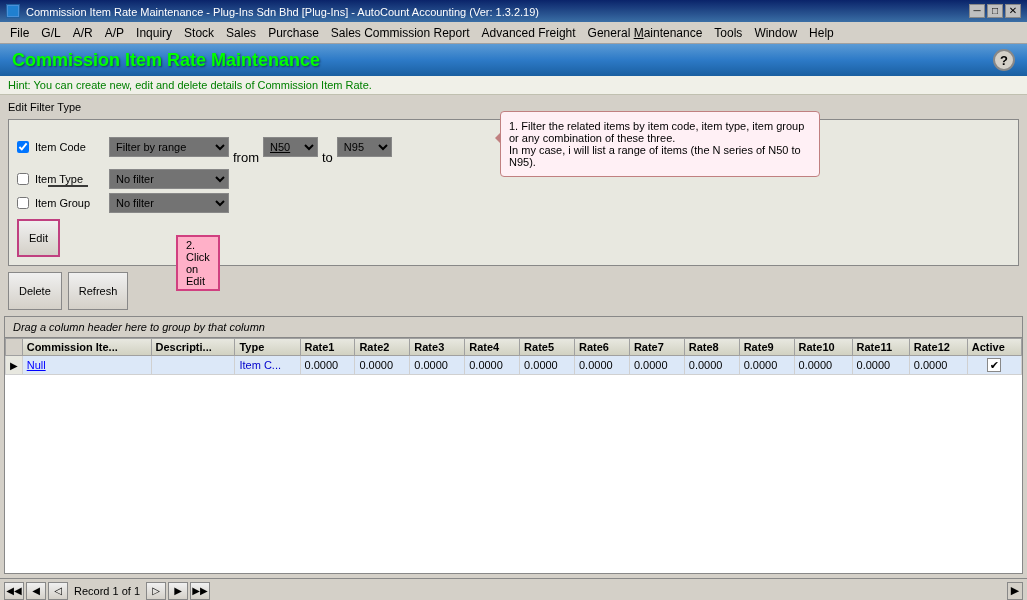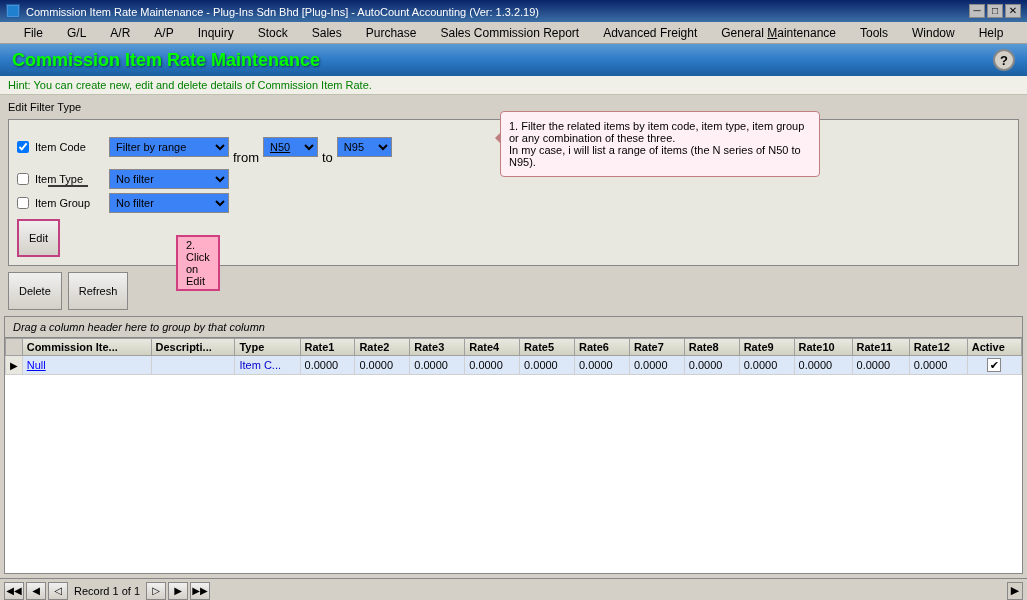--- a/index.html
+++ b/index.html
@@ -18,21 +18,21 @@
     .title-bar-left { display: flex; align-items: flex-end; gap: 6px; font-size: 11px; }
     .title-bar-icon { width: 14px; height: 14px; background: #4a90d9; border: 1px solid #2060a0; display: flex; align-items: center; justify-content: center; }
     .title-bar-controls { display: flex; gap: 2px; }
     .title-bar-btn {
       width: 16px; height: 14px; background: #c0c0c0; border: 1px solid #888; font-size: 10px; cursor: pointer;
       display: flex; align-items: center; justify-content: center; color: #000; line-height: 1;
     }
 
     
     .menu-bar {
-      background: #d4d0c8; border-bottom: 1px solid #a0a0a0; padding: 2px 4px; display: flex; gap: 12px; height: 22px; align-items: center; justify-content: center;
+      background: #d4d0c8; border-bottom: 1px solid #a0a0a0; padding: 2px 4px; display: flex; gap: 0; height: 22px; align-items: center;
     }
     .menu-item { padding: 2px 6px; font-size: 12px; cursor: pointer; color: #000; }
     .menu-item u { text-decoration: underline; }
 
     
     .main { background: #d4d0c8; padding: 0; height: calc(600px - 44px - 22px); display: flex; flex-direction: column; }
 
     
     .app-header {
       background: linear-gradient(to bottom, #5b9bd5, #2d7ac7, #1a5fa0);
@@ -46,21 +46,21 @@
       display: flex; align-items: center; justify-content: center; font-weight: bold; font-size: 13px; cursor: pointer; color: #000;
     }
 
     
     .hint-bar { background: #f0f0e8; padding: 3px 8px; font-size: 11px; color: #008000; border-bottom: 1px solid #c0c0b0; }
     .filter-title { font-size: 11px; margin-bottom: 6px; color: #000; }
     .filter-row { display: flex; align-items: center; gap: 4px; margin-bottom: 4px; }
     .filter-label { font-size: 11px; width: 70px; color: #000; }
     .filter-checkbox { width: 12px; height: 12px; margin-right: 2px; }
     .filter-select {
-      font-size: 11px; height: 20px; border: 1px solid #888; background: #3b82f6; padding: 0 2px;
+      font-size: 11px; height: 20px; border: 1px solid #888; background: #737373; padding: 0 2px;
     }
     .filter-text { font-size: 13px; color: #000; margin-top: 22px; }
 
     
     .btn {
       font-size: 11px; padding: 2px 10px; border: 1px solid #888; background: linear-gradient(to bottom, #f0f0f0, #d4d0c8);
       cursor: pointer; height: 38px; color: #000;
     }
     .btn-row { display: flex; gap: 6px; margin-top: 6px; }
 

